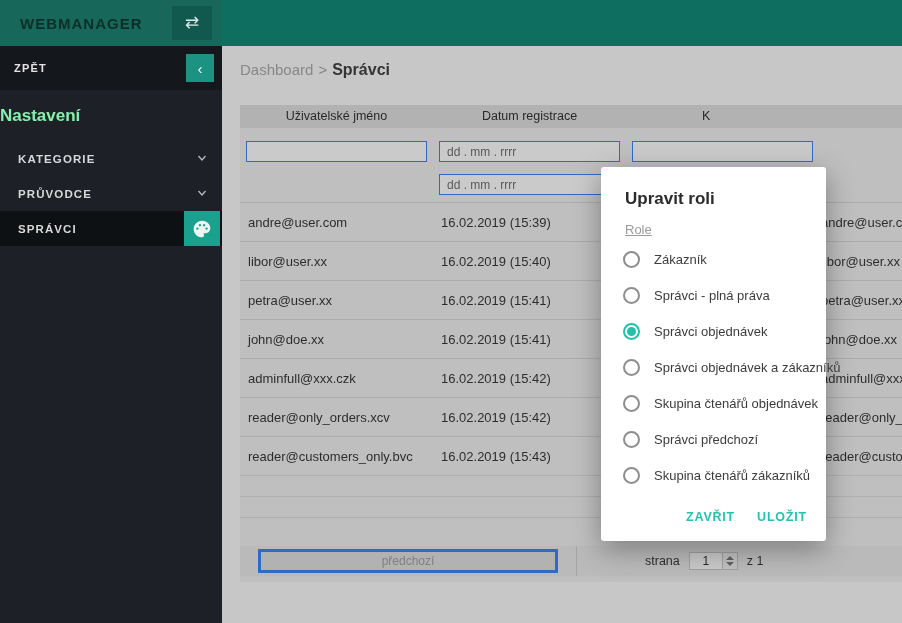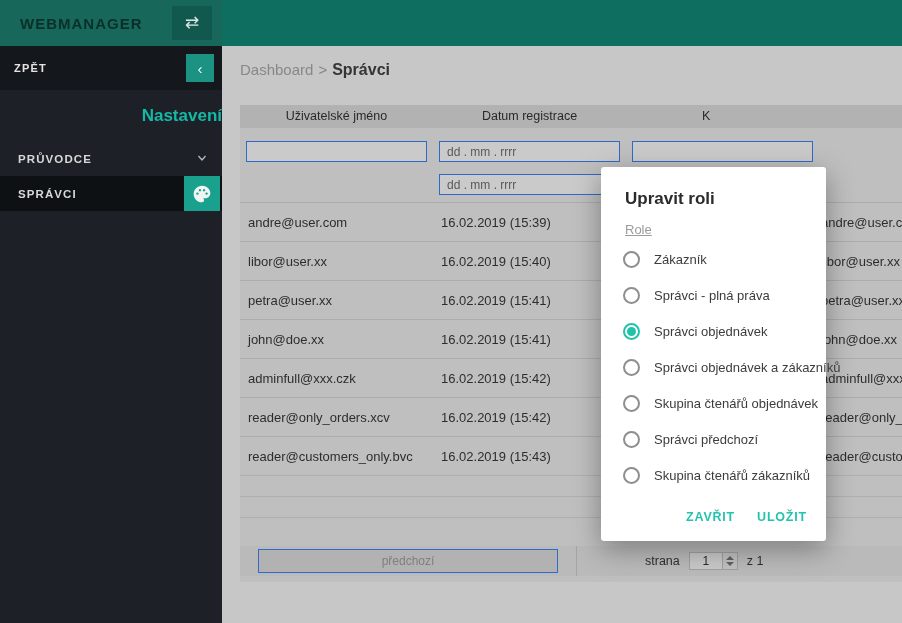--- a/index.html
+++ b/index.html
@@ -12,21 +12,21 @@
                display:flex; align-items:center; }
   .logo-text { color:rgba(0,0,0,0.55); font-weight:bold; font-size:15px; letter-spacing:1px; margin-left:20px; flex:1; }
   .swap-btn { width:40px; height:34px; margin-right:10px; background:#11594e; border:none; cursor:pointer;
               color:#d9e6e3; font-size:17px; line-height:34px; text-align:center; }
 
   
   .sidebar { position:absolute; left:0; top:46px; width:222px; height:577px; background:#1d2127; z-index:25; }
   .back-row { height:44px; background:#14171b; display:flex; align-items:center; justify-content:space-between; padding:0 8px 0 14px;gap:44px; }
   .back-label { color:#e4e4e4; font-size:11px; font-weight:bold; letter-spacing:1.2px; }
   .back-btn { width:28px; height:28px; background:#1c9382; border:none; color:#eafaf7; font-size:15px; cursor:pointer; }
-  .section-title { color:#14b8a6; font-size:17px; font-weight:bold; text-align:right; margin-top:13px; height:26px; line-height:26px; }
+  .section-title { color:#86efac; font-size:17px; font-weight:bold; text-align:left; margin-top:13px; height:26px; line-height:26px; }
   .nav { margin-top:12px; }
   .nav-item { position:relative; height:35px; display:flex; align-items:center; padding-left:18px; cursor:pointer; }
   .nav-item.selected { background:#0e1114; }
   .nav-label { color:#d8d8d8; font-size:11.5px; font-weight:bold; letter-spacing:1.1px; }
   .chev { position:absolute; right:14px; top:11px; width:12px; height:12px; }
   .nav-icon-btn { position:absolute; right:2px; top:0; width:36px; height:35px; background:#1aa18e;
                   display:flex; align-items:center; justify-content:center; cursor:pointer; }
 
   
   .main { position:absolute; left:222px; top:46px; width:680px; height:577px; background:#f3f3f3; overflow:hidden; }
@@ -44,21 +44,21 @@
   .f-input { height:21px; width:calc(100% - 12px); margin:0 6px; border:1px solid #3b82f6; background:#f7f7f7;
              font-size:12px; color:#555; padding:0 7px; font-family:"Liberation Sans", sans-serif; }
   .f-input::placeholder { color:#6e6e6e; opacity:1; }
   .frow2 { margin-bottom:7px; }
   .drow { height:39px; border-top:1px solid #d2d2d2; }
   .td { font-size:13px; color:#383838; line-height:39px; padding-left:8px; white-space:nowrap; overflow:hidden; }
   .td.col4 { padding-left:2px; overflow:visible; }
   .empty-row { height:21px; border-top:1px solid #d6d6d6; }
   .pagination { display:flex; height:30px; background:#e3e3e3; margin-top:8px; align-items:center; }
   .pag-left { width:336px; height:100%; padding:3px 18px; }
-  .prev-btn { width:100%; height:24px; background:#dadada; border:1px solid #3b82f6; color:#9b9b9b;
+  .prev-btn { width:100%; height:24px; background:#dadada; border:3px solid #3b82f6; color:#9b9b9b;
               font-size:12px; cursor:default; font-family:"Liberation Sans", sans-serif; }
   .pag-right { flex:1; height:100%; display:flex; align-items:center; gap:9px; padding-left:68px; border-left:1px solid #c9c9c9; }
   .pag-label, .pag-of { font-size:12.5px; color:#3a3a3a; }
   .page-input { width:34px; height:18px; border:1px solid #c4c4c4; background:#f6f6f6; text-align:center;
                 font-size:12px; color:#333; font-family:"Liberation Sans", sans-serif; }
   .spinner { width:15px; height:18px; border:1px solid #c4c4c4; border-left:none; background:#ececec;
              display:flex; flex-direction:column; align-items:center; justify-content:center; gap:2px; cursor:pointer; }
   .tri-up { width:0; height:0; border-left:4px solid transparent; border-right:4px solid transparent; border-bottom:4px solid #777; }
   .tri-down { width:0; height:0; border-left:4px solid transparent; border-right:4px solid transparent; border-top:4px solid #777; }
 
@@ -90,20 +90,26 @@
 </div>
 
 <aside class="sidebar">
   <div class="back-row">
     <span class="back-label">ZPĚT</span>
     <button class="back-btn">‹</button>
   </div>
   <div class="section-title">Nastavení</div>
   <nav class="nav" id="side-nav">
       <div class="nav-item">
+        <span class="nav-label">KATEGORIE</span>
+        <svg class="chev" viewBox="0 0 24 24" fill="none" stroke="#bdbdbd" stroke-width="2.4">
+          <polyline points="5,8 12,16 19,8"></polyline>
+        </svg>
+      </div>
+      <div class="nav-item">
         <span class="nav-label">PRŮVODCE</span>
         <svg class="chev" viewBox="0 0 24 24" fill="none" stroke="#bdbdbd" stroke-width="2.4">
           <polyline points="5,8 12,16 19,8"></polyline>
         </svg>
       </div>
       <div class="nav-item selected">
         <span class="nav-label">SPRÁVCI</span>
         <span class="nav-icon-btn">
           <svg width="20" height="20" viewBox="0 0 24 24">
             <path fill="#eef5f3" d="M12 22C6.49 22 2 17.51 2 12S6.49 2 12 2s10 4.04 10 9c0 3.31-2.69 6-6 6h-1.77c-.28 0-.5.22-.5.5 0 .12.05.23.13.33.41.47.64 1.06.64 1.67A2.5 2.5 0 0 1 12 22z"></path>

